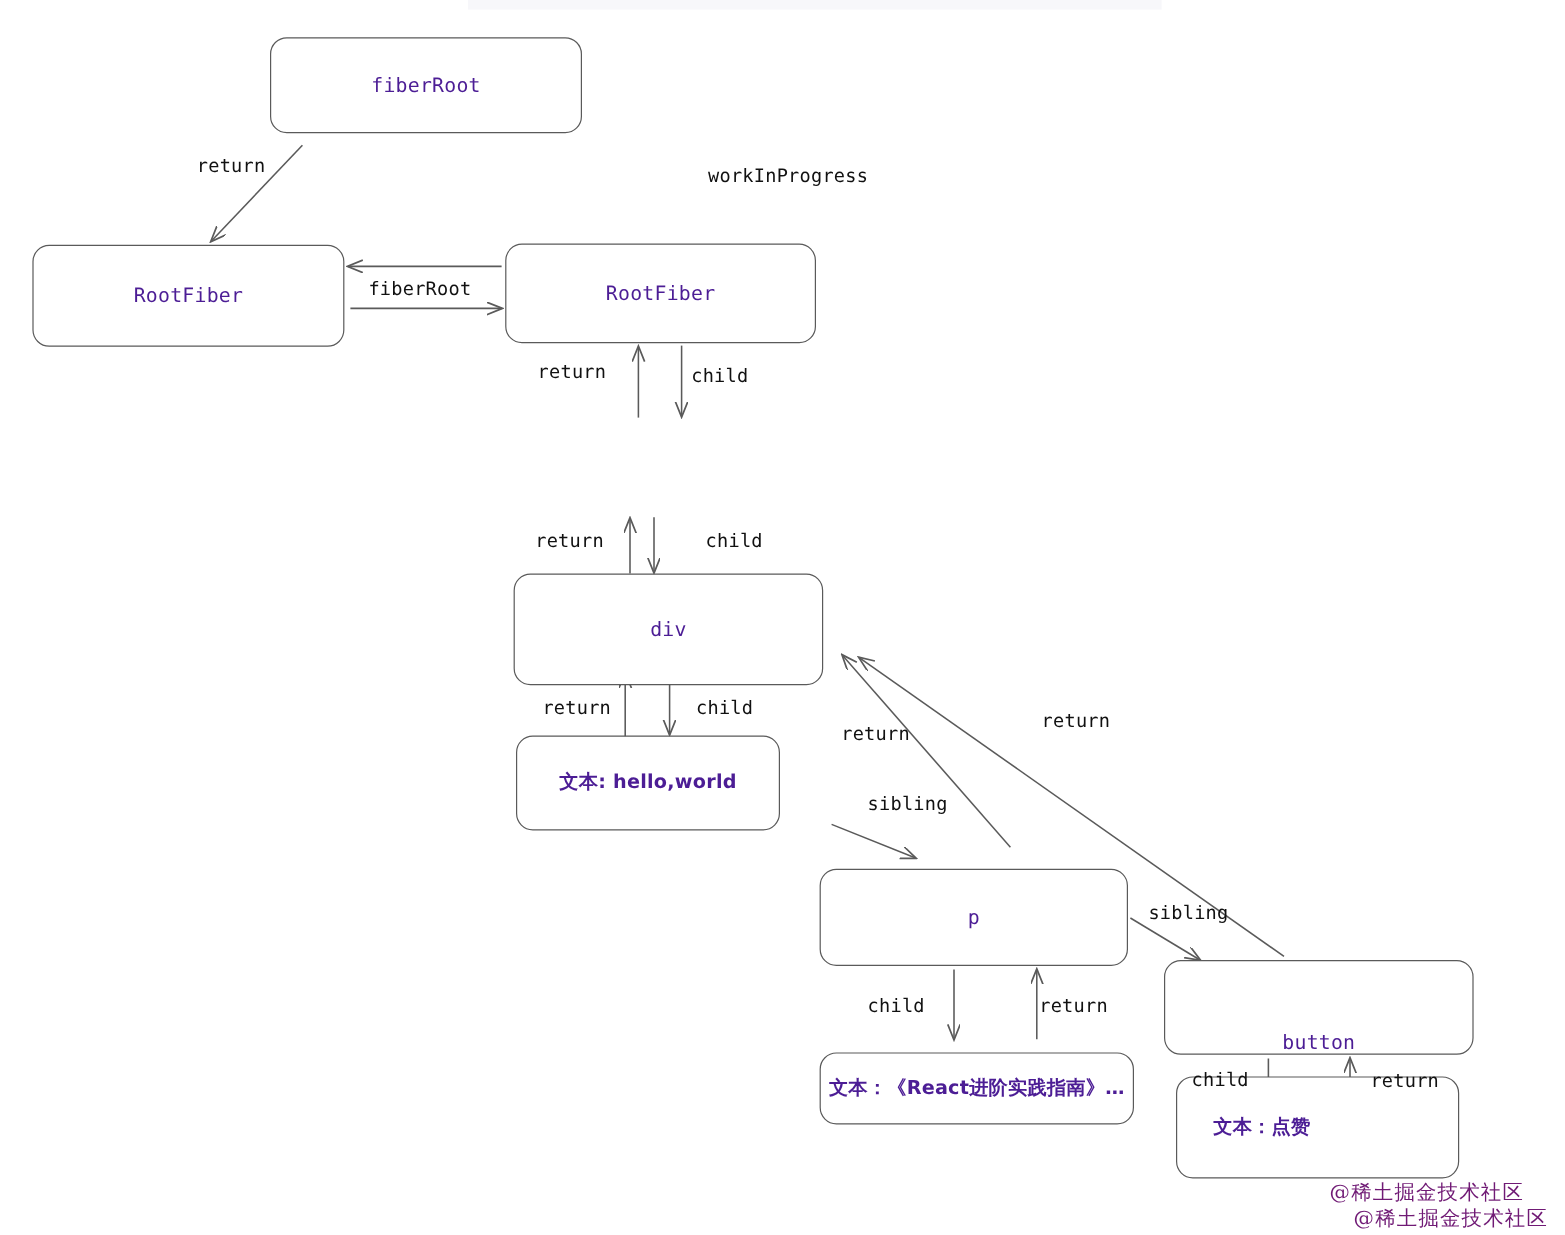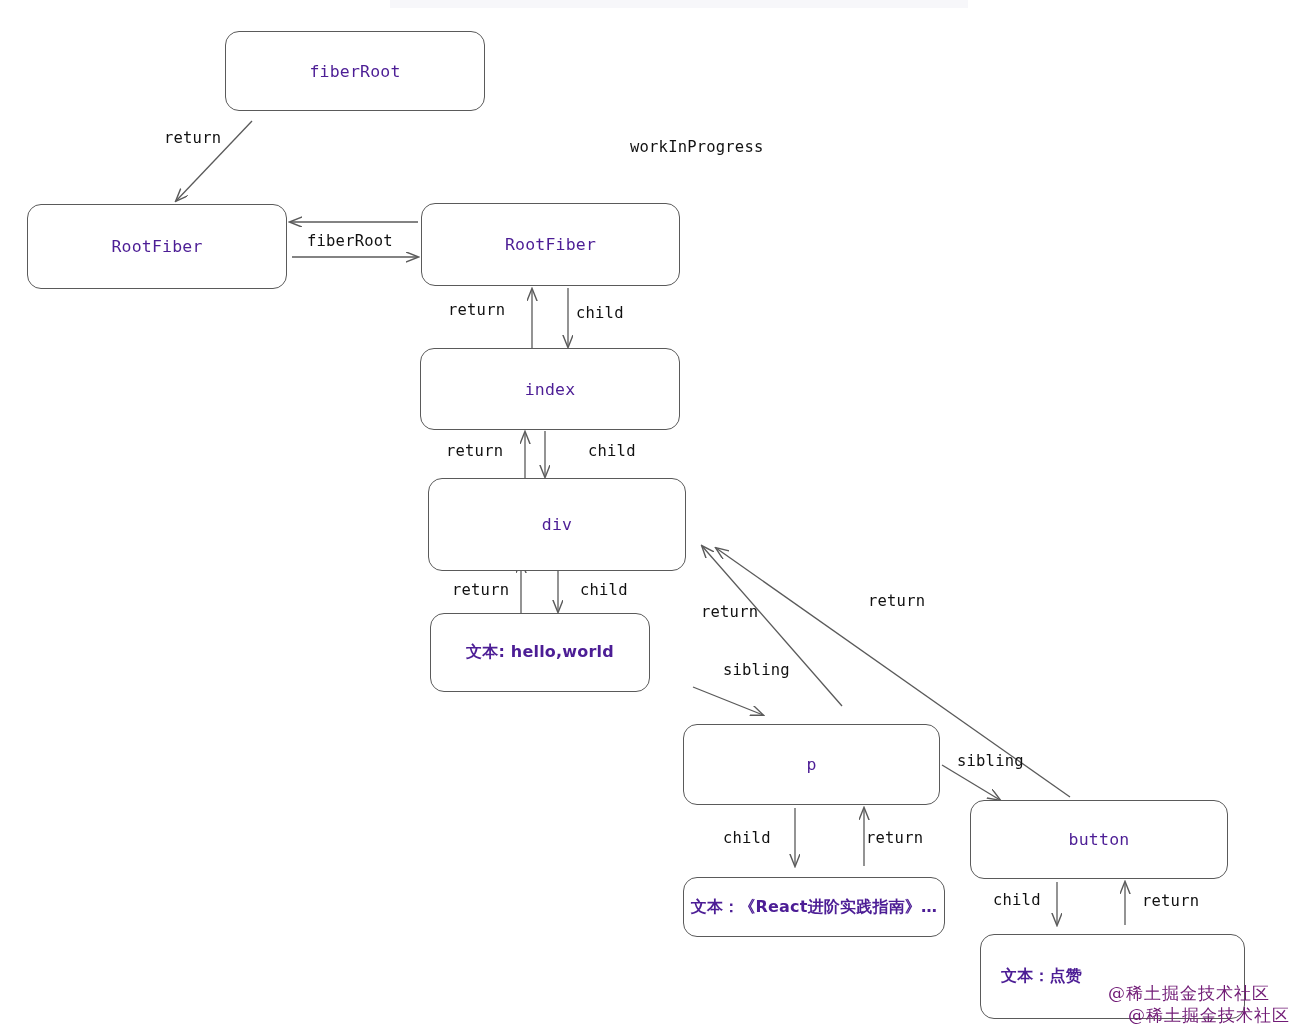--- a/index.html
+++ b/index.html
@@ -117,51 +117,48 @@
   </div>
 
   <div class="node" style="left:27px; top:204px; width:260px; height:85px;">
     <span>RootFiber</span>
   </div>
 
   <div class="node" style="left:421px; top:203px; width:259px; height:83px;">
     <span>RootFiber</span>
   </div>
 
-  <div class="node" style="left:420px; top:348px; width:260px; height:82px;">
-    <span>index</span>
-  </div>
 
   <div class="node" style="left:428px; top:478px; width:258px; height:93px;">
     <span>div</span>
   </div>
 
   <div class="node cjk" style="left:430px; top:613px; width:220px; height:79px;">
     <span>文本: hello,world</span>
   </div>
 
   <div class="node" style="left:683px; top:724px; width:257px; height:81px;">
     <span>p</span>
   </div>
 
-  <div class="node" style="left:970px; top:800px; width:258px; height:79px;">
+  <div class="node" style="left:970px; top:800px; width:258px; height:79px;align-items:flex-end;">
     <span>button</span>
   </div>
 
   <div class="node cjk" style="left:683px; top:877px; width:262px; height:60px;">
     <span>文本：《React进阶实践指南》…</span>
   </div>
 
-  <div class="node cjk" style="left:980px; top:934px; width:265px; height:85px; justify-content:flex-start; padding-left:20px;">
+  <div class="node cjk" style="left:980px; top:897px; width:236px; height:85px; justify-content:flex-start; padding-left:30px;">
     <span>文本：点赞</span>
   </div>
 
   <div class="edge-label" style="left:164px; top:129px;">return</div>
 
-  <div class="edge-label" style="left:590px; top:138px;margin-left:40px;">workInProgress</div>
+  <div class="edge-label" style="left:590px; top:138px;">workInProgress</div>
 
   <div class="edge-label" style="left:307px; top:232px;">fiberRoot</div>
 
   <div class="edge-label" style="left:448px; top:301px;">return</div>
 
   <div class="edge-label" style="left:576px; top:304px;">child</div>
 
   <div class="edge-label" style="left:446px; top:442px;">return</div>
 
   <div class="edge-label" style="left:588px; top:442px;">child</div>

